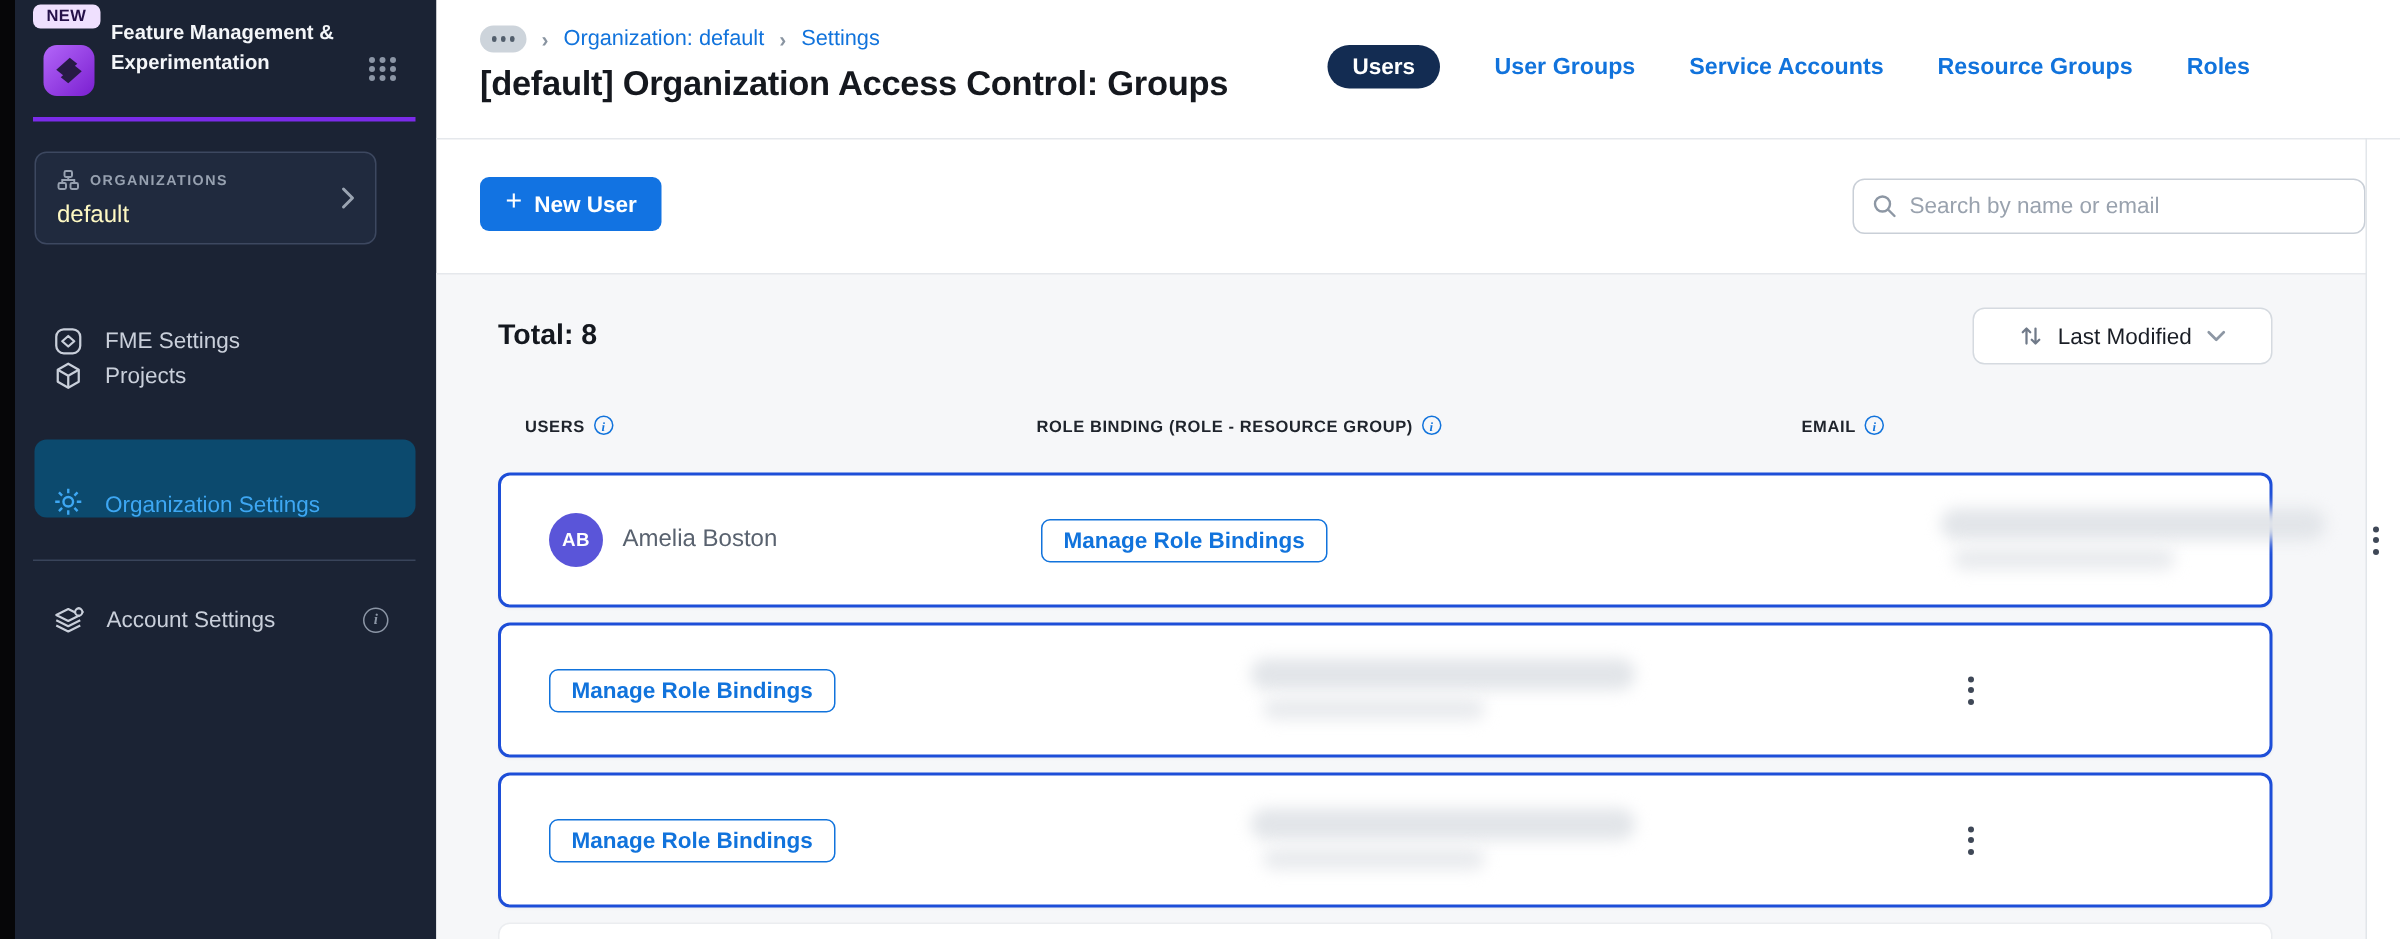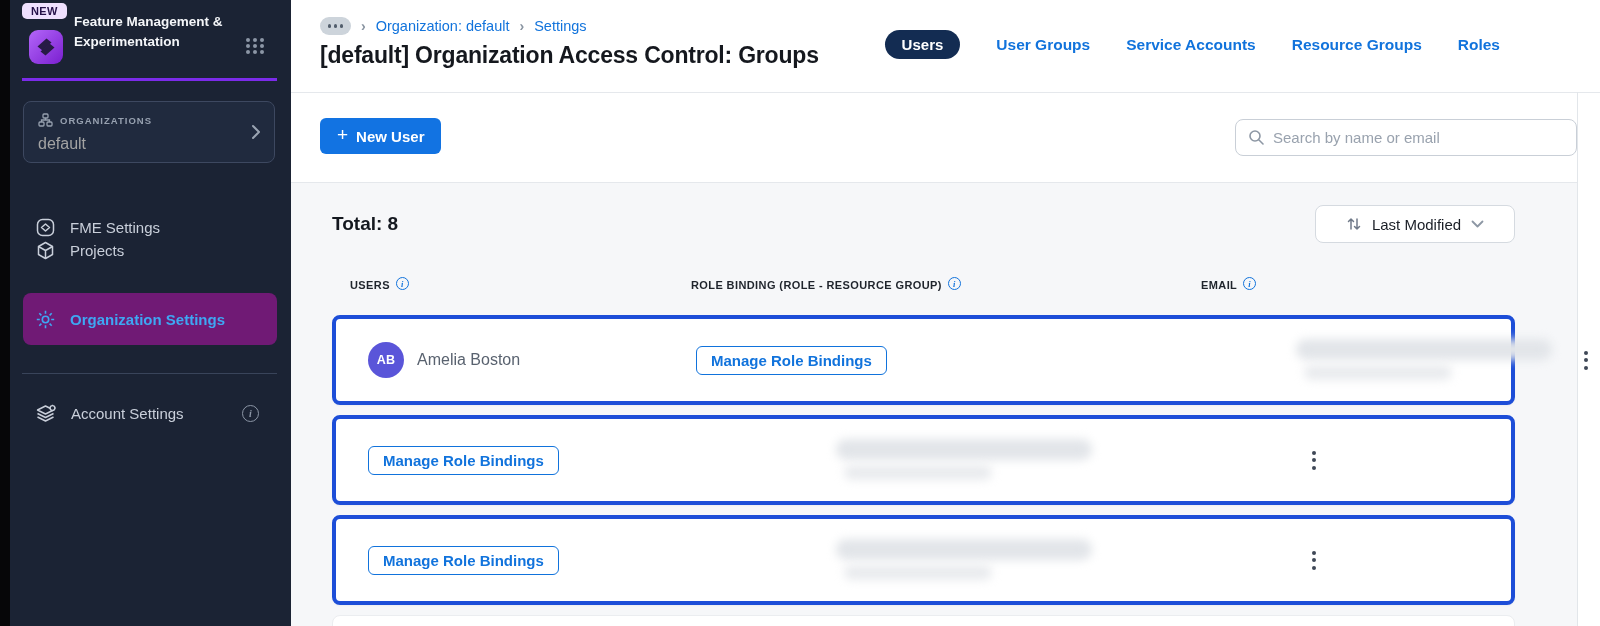--- a/index.html
+++ b/index.html
@@ -14,30 +14,30 @@
   .new-badge { position:absolute; left:12px; top:3px; background:#EFE0FE; color:#251049;
     font-size:11px; font-weight:700; padding:2px 9px; border-radius:5px; letter-spacing:.3px; }
   .logo-mark { position:absolute; left:18px; top:29px; width:36px; height:36px; }
   .app-title { position:absolute; left:64px; top:12px; width:160px; color:#F4F6F9;
     font-size:13.5px; font-weight:700; line-height:20px; }
   .grid-icon { position:absolute; right:26px; top:38px; display:grid; grid-template-columns:repeat(3,5px);
     grid-gap:2px; cursor:pointer; }
   .grid-icon span { width:4px; height:4px; border-radius:50%; background:#8C96A6; }
   .purple-line { position:absolute; left:12px; right:14px; top:78px; height:3px; background:#7B2BE9; }
 
-  .org-box { position:absolute; left:13px; top:101px; width:252px; height:62px; background:#202A3E;
+  .org-box { position:absolute; left:13px; top:101px; width:228px; height:62px; background:#202A3E;
     border:1px solid #3D4860; border-radius:8px; cursor:pointer; }
   .org-box .org-top { position:absolute; left:14px; top:11px; display:flex; align-items:center; gap:7px; }
   .org-label { color:#97A1B0; font-size:9.5px; font-weight:700; letter-spacing:1px; }
-  .org-value { position:absolute; left:14px; bottom:9px; color:#a3a3a3; font-size:16px; font-weight:500; }
+  .org-value { position:absolute; left:14px; bottom:9px; color:#fef9c3; font-size:16px; font-weight:500; }
   .org-chevron { position:absolute; right:13px; top:22px; }
 
   .side-item { position:absolute; left:13px; width:254px; height:38px; display:flex; align-items:center;
     gap:14px; padding-left:12px; color:#C9CFDA; font-size:15px; cursor:pointer; border-radius:8px; }
-  .side-item.active { height:52px; background:#701a75; color:#3EA7F3; font-weight:700; }
+  .side-item.active { height:52px; background:#0c4a6e; color:#3EA7F3; font-weight:400;align-items:flex-end; }
   .side-divider { position:absolute; left:12px; right:14px; top:373px; height:1px; background:#39445A; }
   .side-info { position:absolute; right:18px; width:17px; height:17px; border:1.4px solid #8C96A6;
     border-radius:50%; color:#8C96A6; font-size:10px; display:flex; align-items:center; justify-content:center;
     font-family:"Liberation Serif", serif; font-style:italic; font-weight:700; }
 
   
   .main { position:absolute; left:291px; top:0; width:1309px; height:626px; background:#fff; }
   .right-border { position:absolute; right:22px; top:92px; bottom:0; width:1px; background:#E2E6EA; }
 
   
@@ -83,21 +83,21 @@
 
   .table-head { display:grid; grid-template-columns:341px 510px 1fr; padding-left:18px; margin-top:36px;
     align-items:center; }
   .col-label { font-size:11px; font-weight:700; letter-spacing:.4px; color:#1F242C; display:flex;
     align-items:center; gap:6px; }
   .info-i { width:13px; height:13px; border:1.4px solid #1173DC; border-radius:50%; color:#1173DC;
     font-size:8.5px; display:inline-flex; align-items:center; justify-content:center;
     font-family:"Liberation Serif", serif; font-style:italic; font-weight:700; margin-top:-3px; }
 
   .rows { margin-top:24px; }
-  .row-card { height:90px; background:#fff; border:4px solid #1d4ed8; border-radius:8px; margin-bottom:10px;
+  .row-card { height:90px; background:#fff; border:2px solid #1d4ed8; border-radius:8px; margin-bottom:10px;
     display:grid; grid-template-columns:328px 460px 1fr 40px; align-items:center; padding-left:32px;
     box-shadow:0 1px 2px rgba(20,24,31,.04); }
   .user-cell { display:flex; align-items:center; gap:13px; }
   .avatar { width:36px; height:36px; border-radius:50%; color:#fff; font-size:12.5px; font-weight:700;
     display:flex; align-items:center; justify-content:center; letter-spacing:.3px; }
   .user-name { font-size:16px; color:#59626F; }
   .mrb-btn { justify-self:start; background:#fff; border:1.5px solid #1173DC; border-radius:6px;
     color:#1173DC; font-size:15px; font-weight:600; padding:5px 14px; cursor:pointer;
     font-family:"Liberation Sans", sans-serif;text-align:center; }
   .email-blur { position:relative; width:270px; height:56px; margin-left:140px; }

